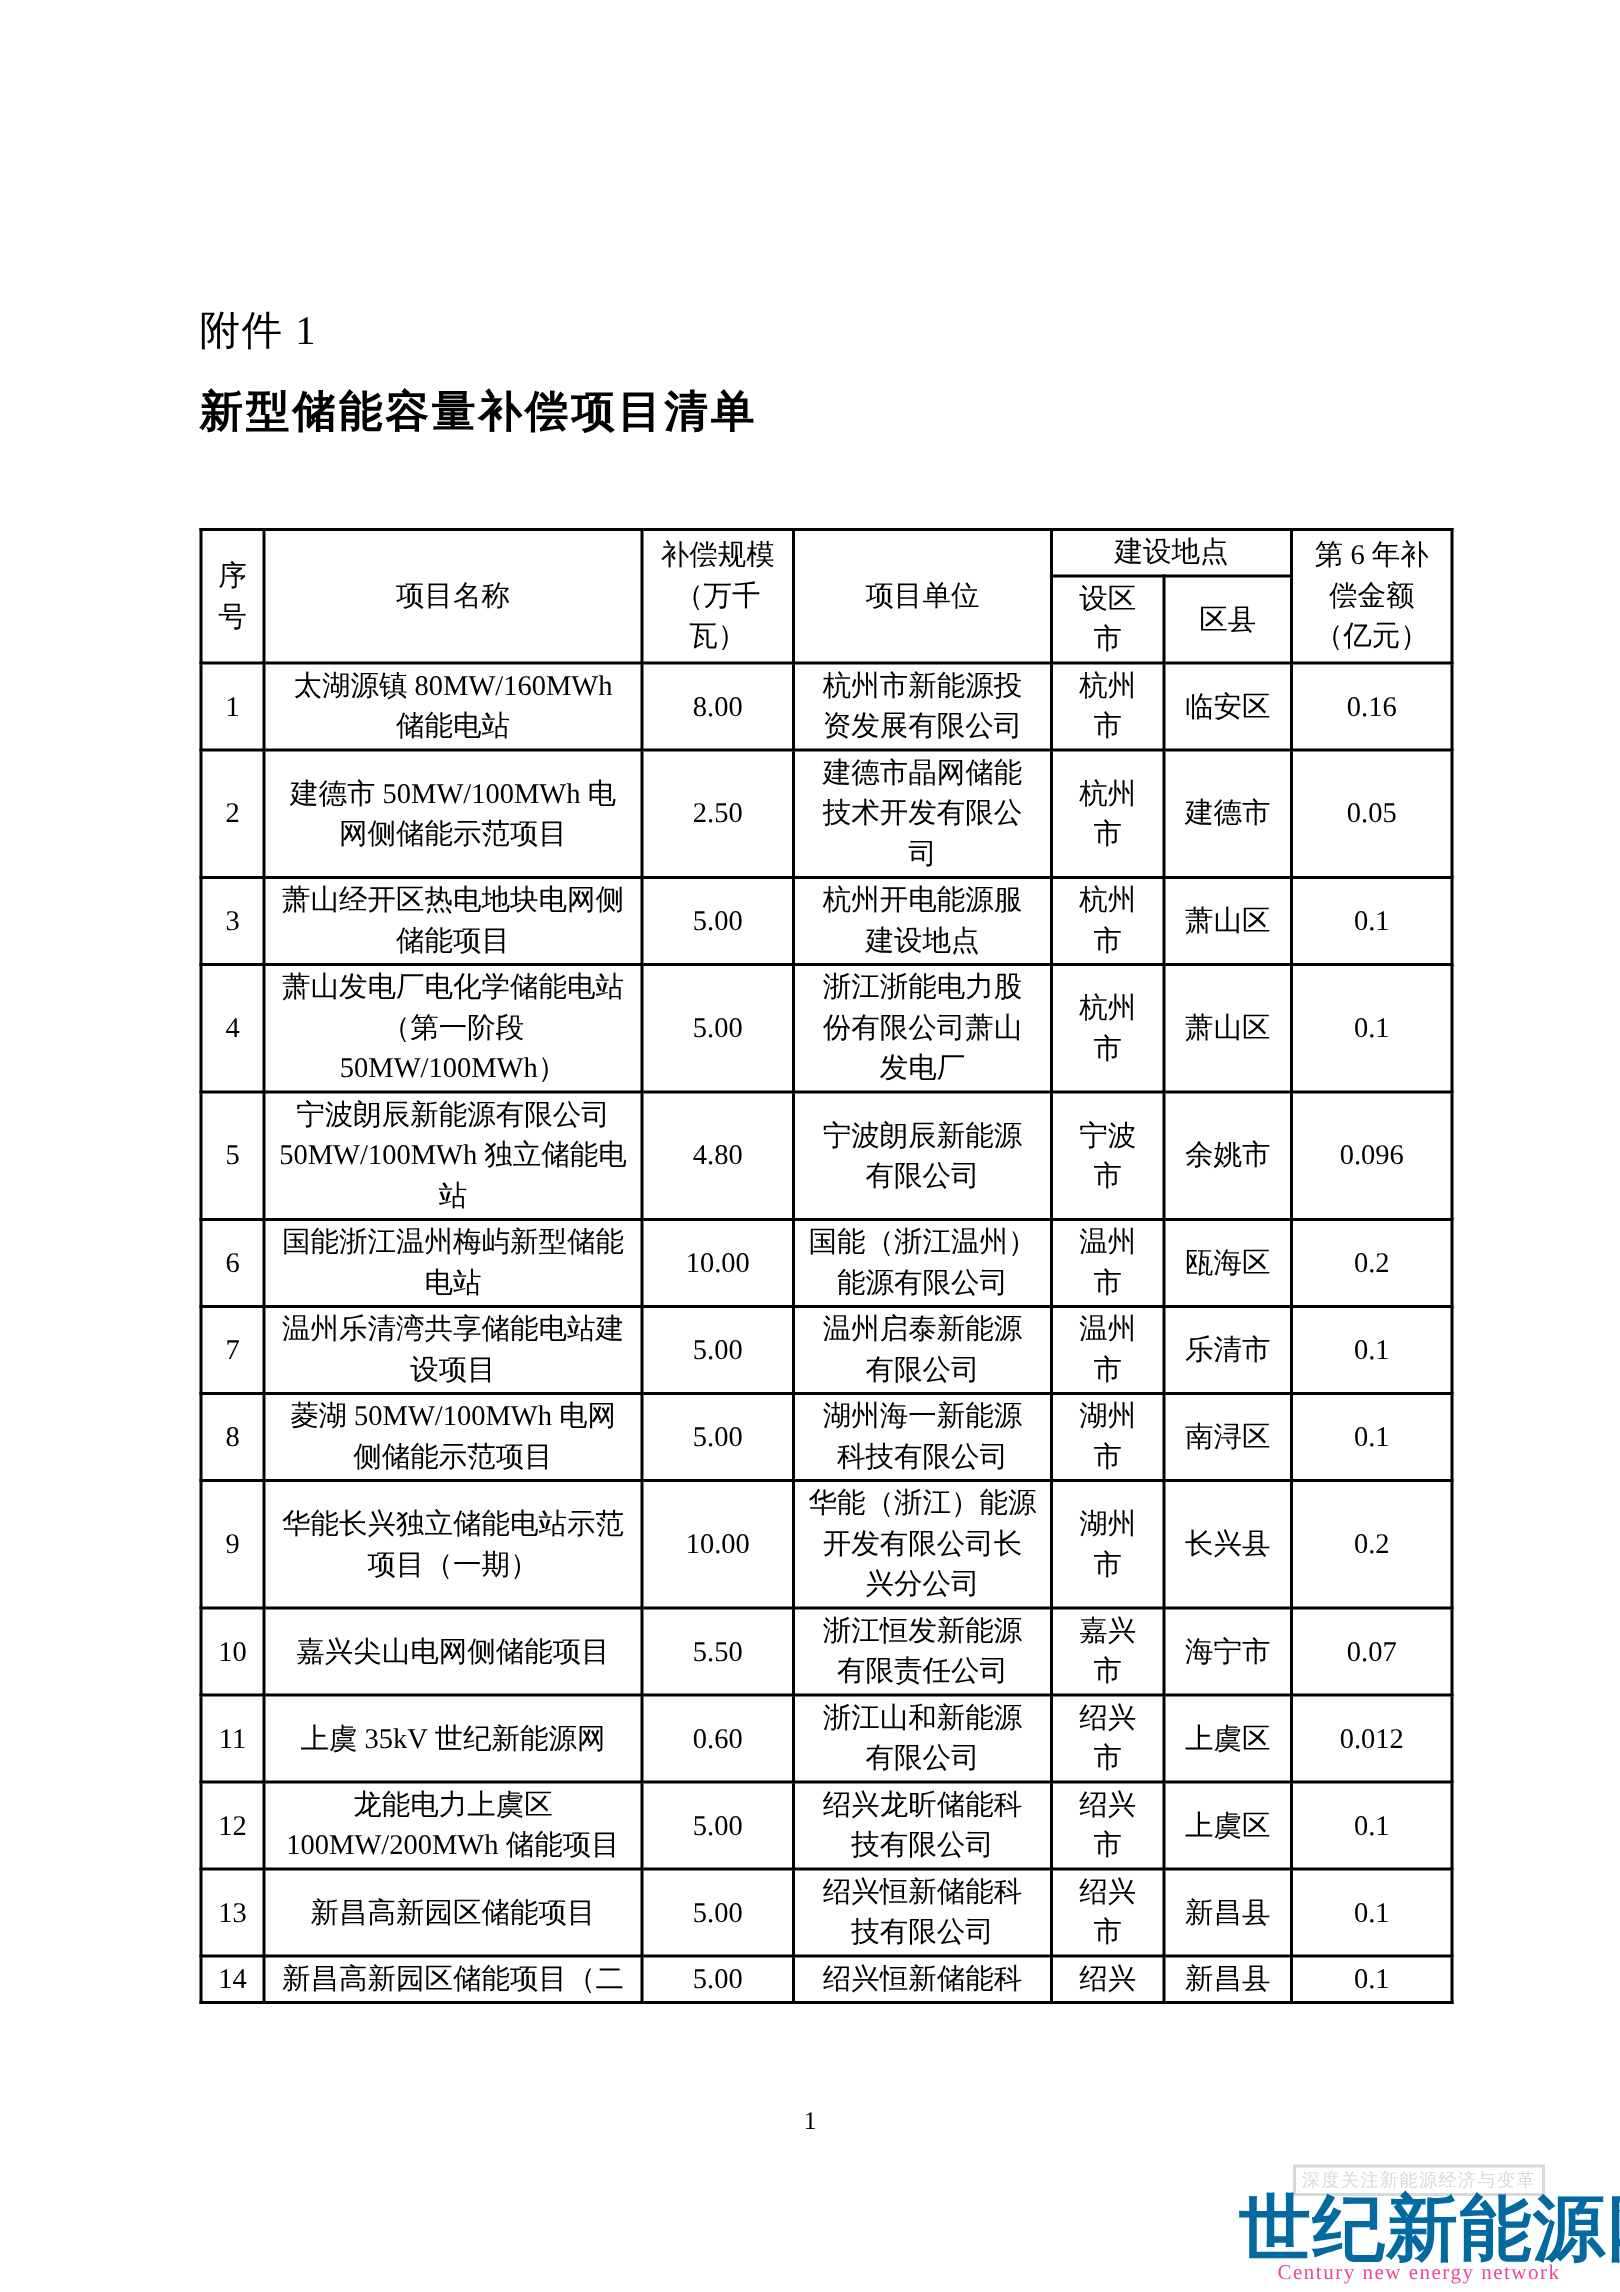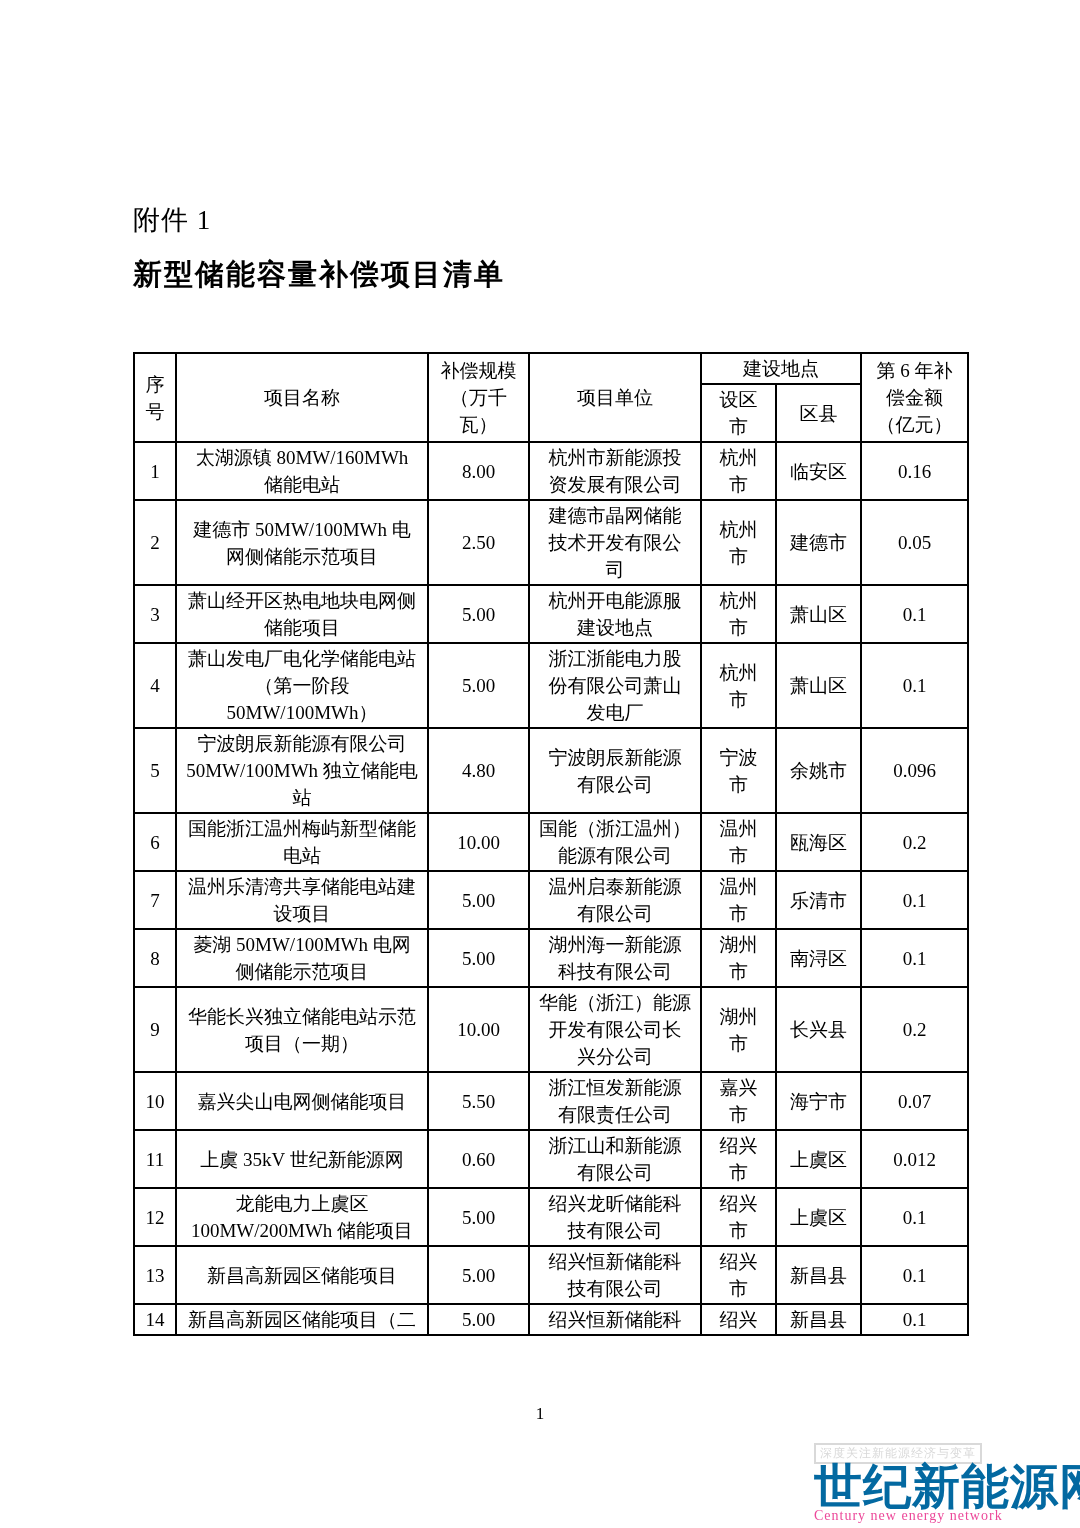--- a/index.html
+++ b/index.html
@@ -52,24 +52,24 @@
   .page-number {
     position: absolute;
     left: 0;
     top: 1404px;
     width: 1080px;
     text-align: center;
     font-size: 17px;
   }
   .watermark {
     position: absolute;
-    right: 26px;
+    right: 14px;
     bottom: 4px;
     width: 240px;
-    text-align: left;
+    text-align: center;
     font-family: "Liberation Sans", "DejaVu Sans", sans-serif;
     user-select: none;
   }
   .wm-slogan {
     display: inline-block;
     border: 2px solid #d9d9d9;
     color: #d9d9d9;
     font-size: 12px;
     line-height: 15px;
     padding: 1px 4px;

